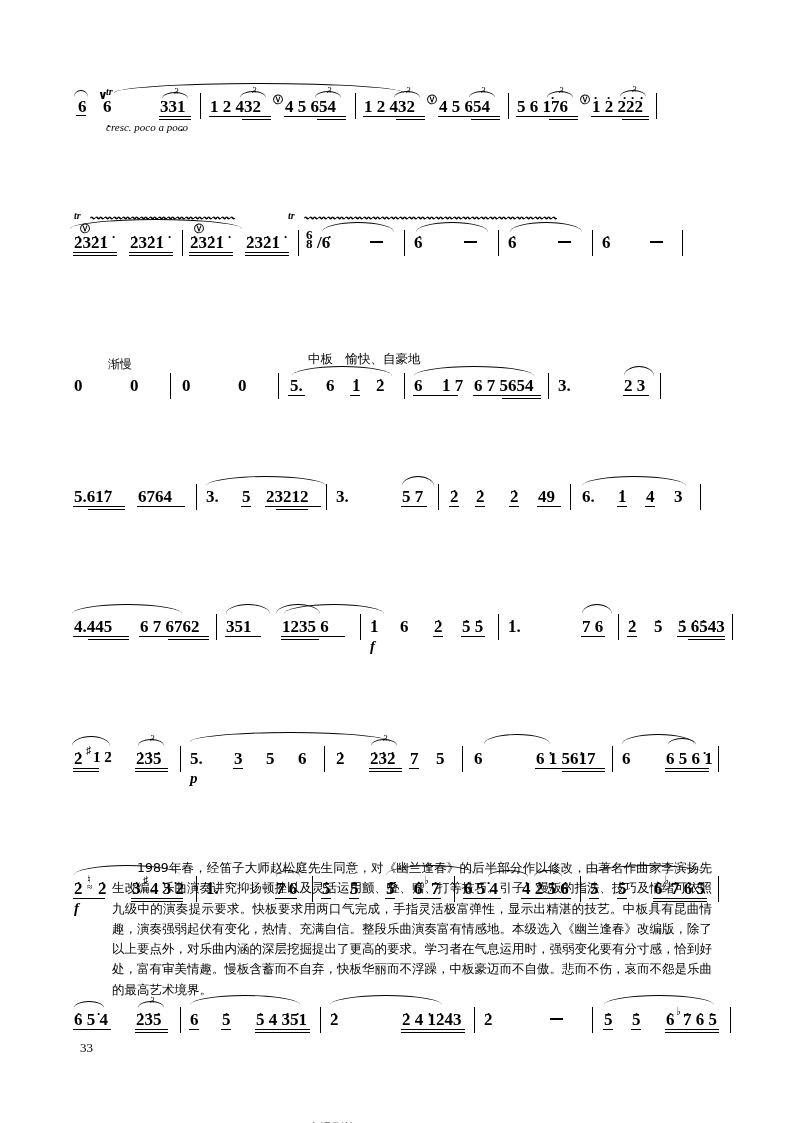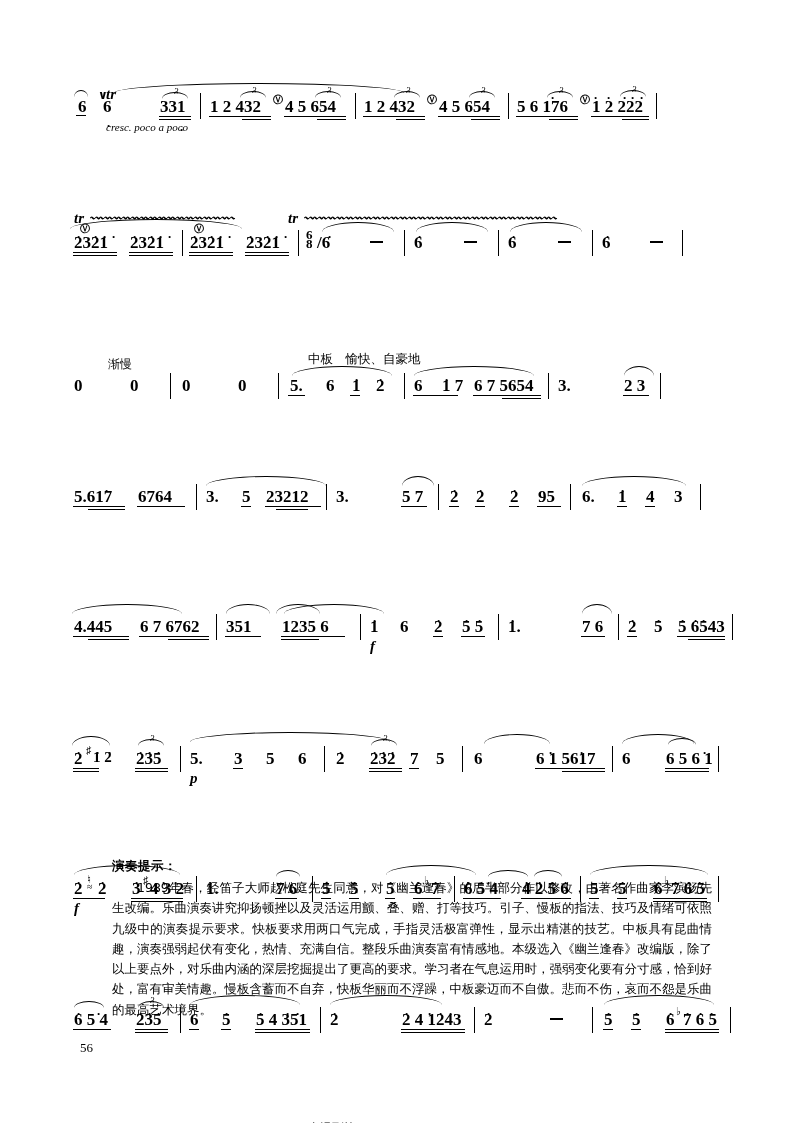--- a/index.html
+++ b/index.html
@@ -93,21 +93,21 @@
     position: absolute;
     font-size: 9px;
     font-style: italic;
     font-weight: normal;
   }
 
   
   .trmark {
     position: absolute;
     font-style: italic;
-    font-size: 15px;
+    font-size: 10px;
     font-weight: bold;
     text-align: center;
   }
   .wiggle {
     position: absolute;
     height: 6px;
     overflow: hidden;
     font-size: 10px;
     letter-spacing: -1px;
     line-height: 6px;
@@ -401,21 +401,21 @@
 
       <span class="note" style="left:380px; top:20px;">2</span>
       <span class="tok" style="left:383px; top:13px; font-size:13px;">.</span>
       <span class="beam" style="left:379px; top:38px; width:10px;"></span>
       <span class="note" style="left:406px; top:20px;">2</span>
       <span class="tok" style="left:409px; top:13px; font-size:13px;">.</span>
       <span class="beam" style="left:405px; top:38px; width:10px;"></span>
       <span class="note" style="left:440px; top:20px;">2</span>
       <span class="tok" style="left:443px; top:13px; font-size:13px;">.</span>
       <span class="beam" style="left:439px; top:38px; width:10px;"></span>
-      <span class="note" style="left:468px; top:20px;">95</span>
+      <span class="note" style="left:468px; top:20px;">49</span>
       <span class="beam" style="left:467px; top:38px; width:24px;"></span>
 
       <span class="bar" style="left:500px; top:16px;"></span>
 
       <span class="slur" style="left:512px; top:8px; width:104px;"></span>
       <span class="note" style="left:512px; top:20px;">6.</span>
       <span class="note" style="left:548px; top:20px;">1</span>
       <span class="tok" style="left:551px; top:13px; font-size:13px;">.</span>
       <span class="beam" style="left:547px; top:38px; width:10px;"></span>
       <span class="note" style="left:576px; top:20px;">4</span>
@@ -705,19 +705,18 @@
 
     <div class="staff-line" style="top:524px;">
       <span class="expr" style="left:196px; top:0px; font-weight:bold;">rit.</span>
       <span class="cn" style="left:238px; top:-2px;">由慢到快</span>
 
     </div>
 
   </div>
 
   <div class="notes-block">
-    <p class="notes-title">演奏提示：</p>
     <p class="notes-body">1989年春，经笛子大师赵松庭先生同意，对《幽兰逢春》的后半部分作以修改，由著名作曲家李滨扬先生改编。乐曲演奏讲究抑扬顿挫以及灵活运用颤、叠、赠、打等技巧。引子、慢板的指法、技巧及情绪可依照九级中的演奏提示要求。快板要求用两口气完成，手指灵活极富弹性，显示出精湛的技艺。中板具有昆曲情趣，演奏强弱起伏有变化，热情、充满自信。整段乐曲演奏富有情感地。本级选入《幽兰逢春》改编版，除了以上要点外，对乐曲内涵的深层挖掘提出了更高的要求。学习者在气息运用时，强弱变化要有分寸感，恰到好处，富有审美情趣。慢板含蓄而不自弃，快板华丽而不浮躁，中板豪迈而不自傲。悲而不伤，哀而不怨是乐曲的最高艺术境界。</p>
   </div>
 
-  <div class="page-number">56</div>
+  <div class="page-number">33</div>
 
 </div>
 
 </body></html>

